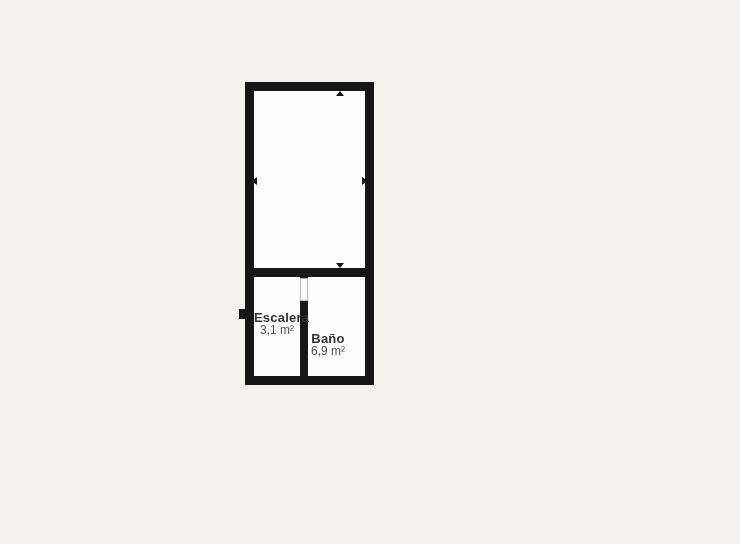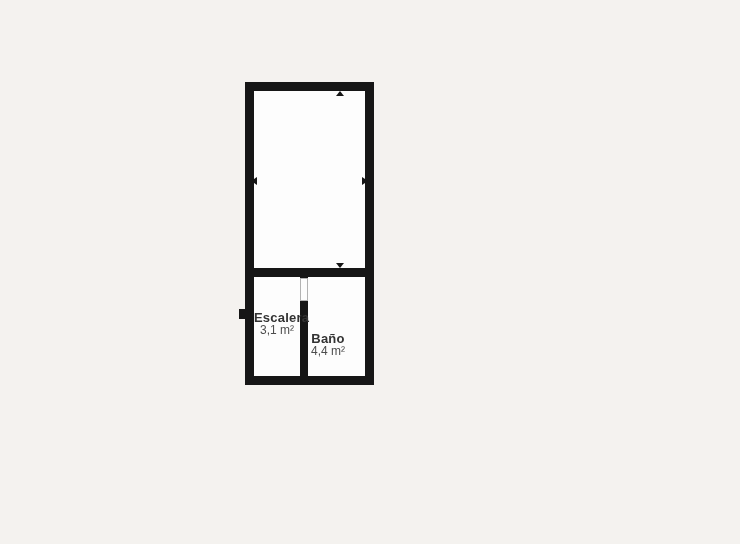--- a/index.html
+++ b/index.html
@@ -143,16 +143,16 @@
   <div class="arrow arrow-right"></div>
 
 
   <div class="label-block label-escalera">
     <div class="room-name room-name-small">Escalera</div>
     <div class="room-area room-area-small">3,1 m²</div>
   </div>
 
   <div class="label-block label-bano">
     <div class="room-name room-name-small">Baño</div>
-    <div class="room-area room-area-small">4,4 m²</div>
+    <div class="room-area room-area-small">6,9 m²</div>
   </div>
 
 </div>
 
 </body></html>

